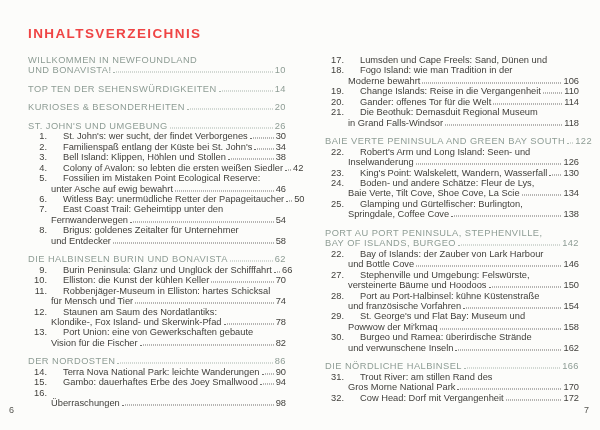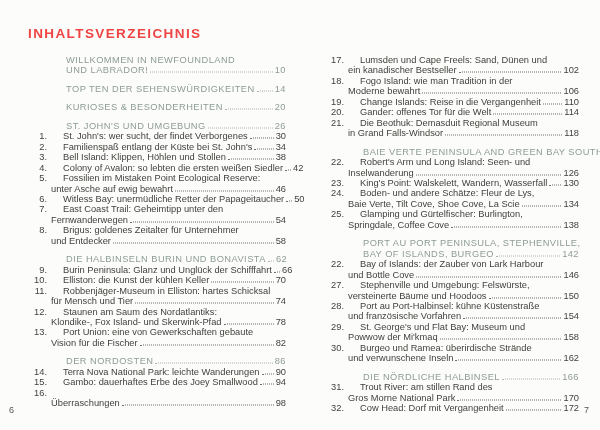--- a/index.html
+++ b/index.html
@@ -37,21 +37,20 @@
   }
   .page-col.left  { left: 28px;  width: 258px; }
   .page-col.right { left: 325px; width: 254px; }
 
   .entry { margin: 0; }
   .entry.heading {
     margin-top: 8px;
     color: #8d9c94;
     letter-spacing: 0.45px;
     font-weight: 500;
-    margin-left: 38px;
   }
   .page-col .entry:first-child { margin-top: 0; }
 
   .line {
     display: flex;
     align-items: baseline;
   }
   .num {
     width: 19px;
     text-align: right;
@@ -89,21 +88,21 @@
 
 <div class="spread">
   <h1 class="book-title">INHALTSVERZEICHNIS</h1>
 
   <div class="page-col left">
       <div class="entry heading">
         <div class="line">
           <span class="txt">WILLKOMMEN IN NEWFOUNDLAND</span>
         </div>
         <div class="line">
-          <span class="txt">UND LABRADOR!</span>
+          <span class="txt">UND BONAVISTA!</span>
           <span class="dots"></span>
           <span class="pg">10</span>
         </div>
       </div>
       <div class="entry heading">
         <div class="line">
           <span class="txt">TOP TEN DER SEHENSWÜRDIGKEITEN</span>
           <span class="dots"></span>
           <span class="pg">14</span>
         </div>
@@ -290,26 +289,20 @@
           <span class="dots"></span>
           <span class="pg">98</span>
         </div>
       </div>
     </div>
   <div class="page-col right">
       <div class="entry item">
         <div class="line">
           <span class="num">17.</span>
           <span class="txt">Lumsden und Cape Freels: Sand, Dünen und</span>
-        </div>
-        <div class="line">
-          <span class="indent"></span>
-          <span class="txt">ein kanadischer Bestseller</span>
-          <span class="dots"></span>
-          <span class="pg">102</span>
         </div>
       </div>
       <div class="entry item">
         <div class="line">
           <span class="num">18.</span>
           <span class="txt">Fogo Island: wie man Tradition in der</span>
         </div>
         <div class="line">
           <span class="indent"></span>
           <span class="txt">Moderne bewahrt</span>

